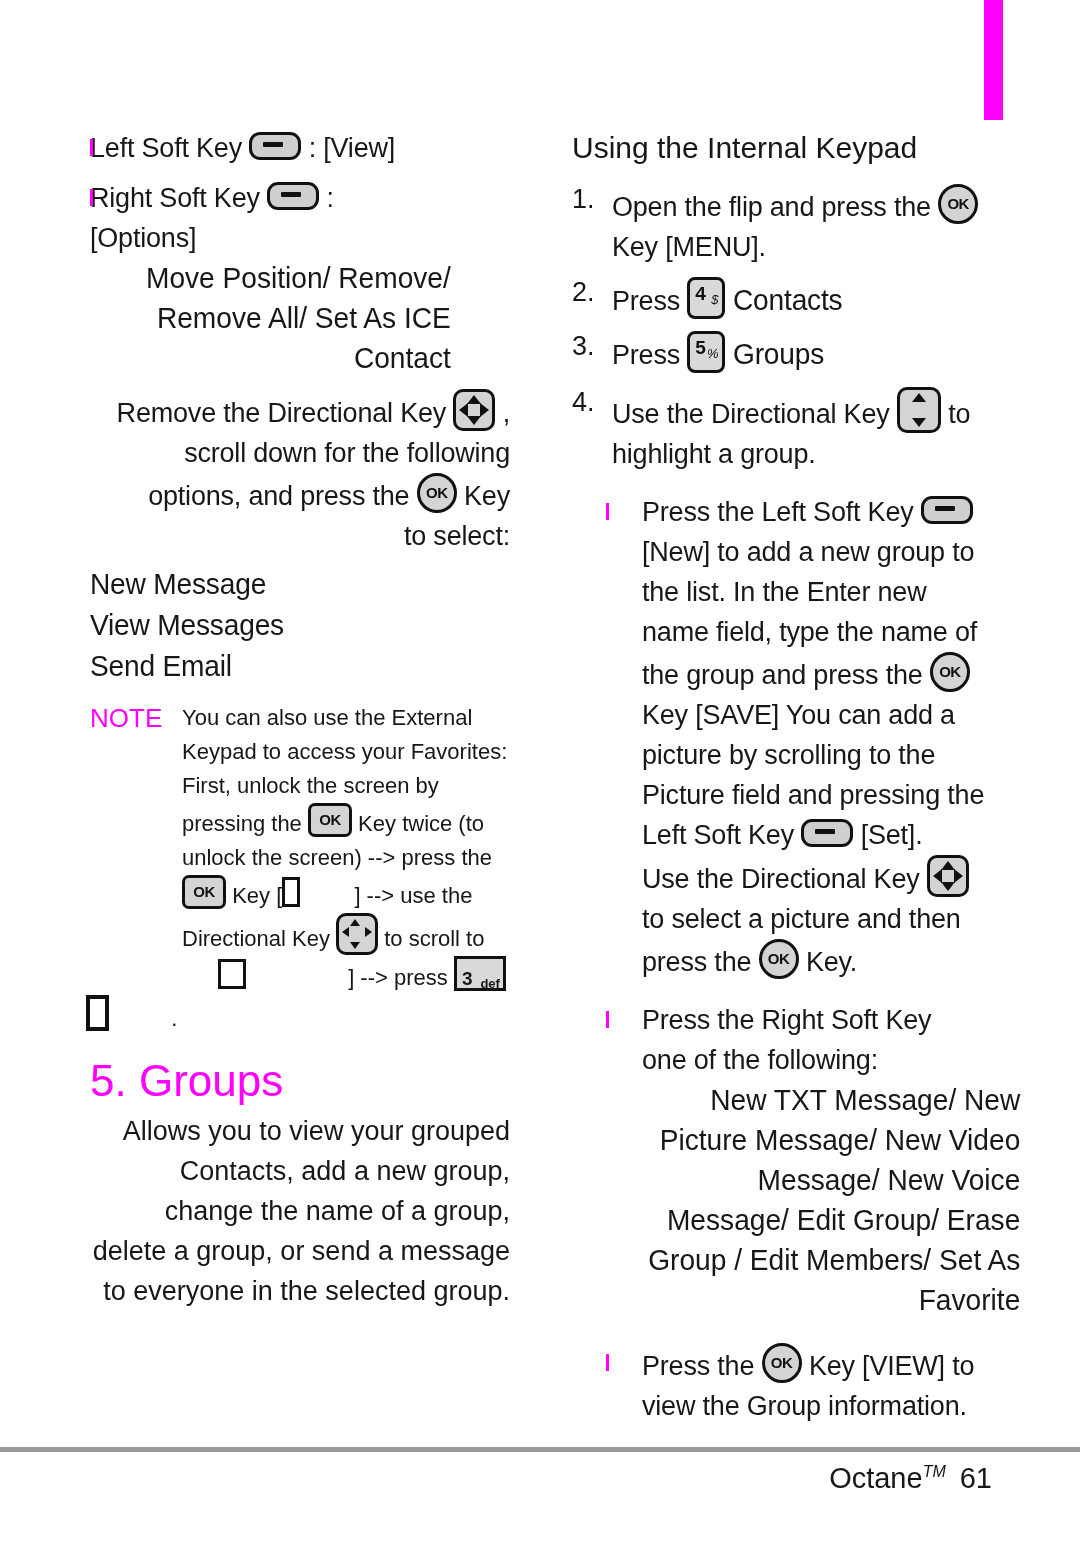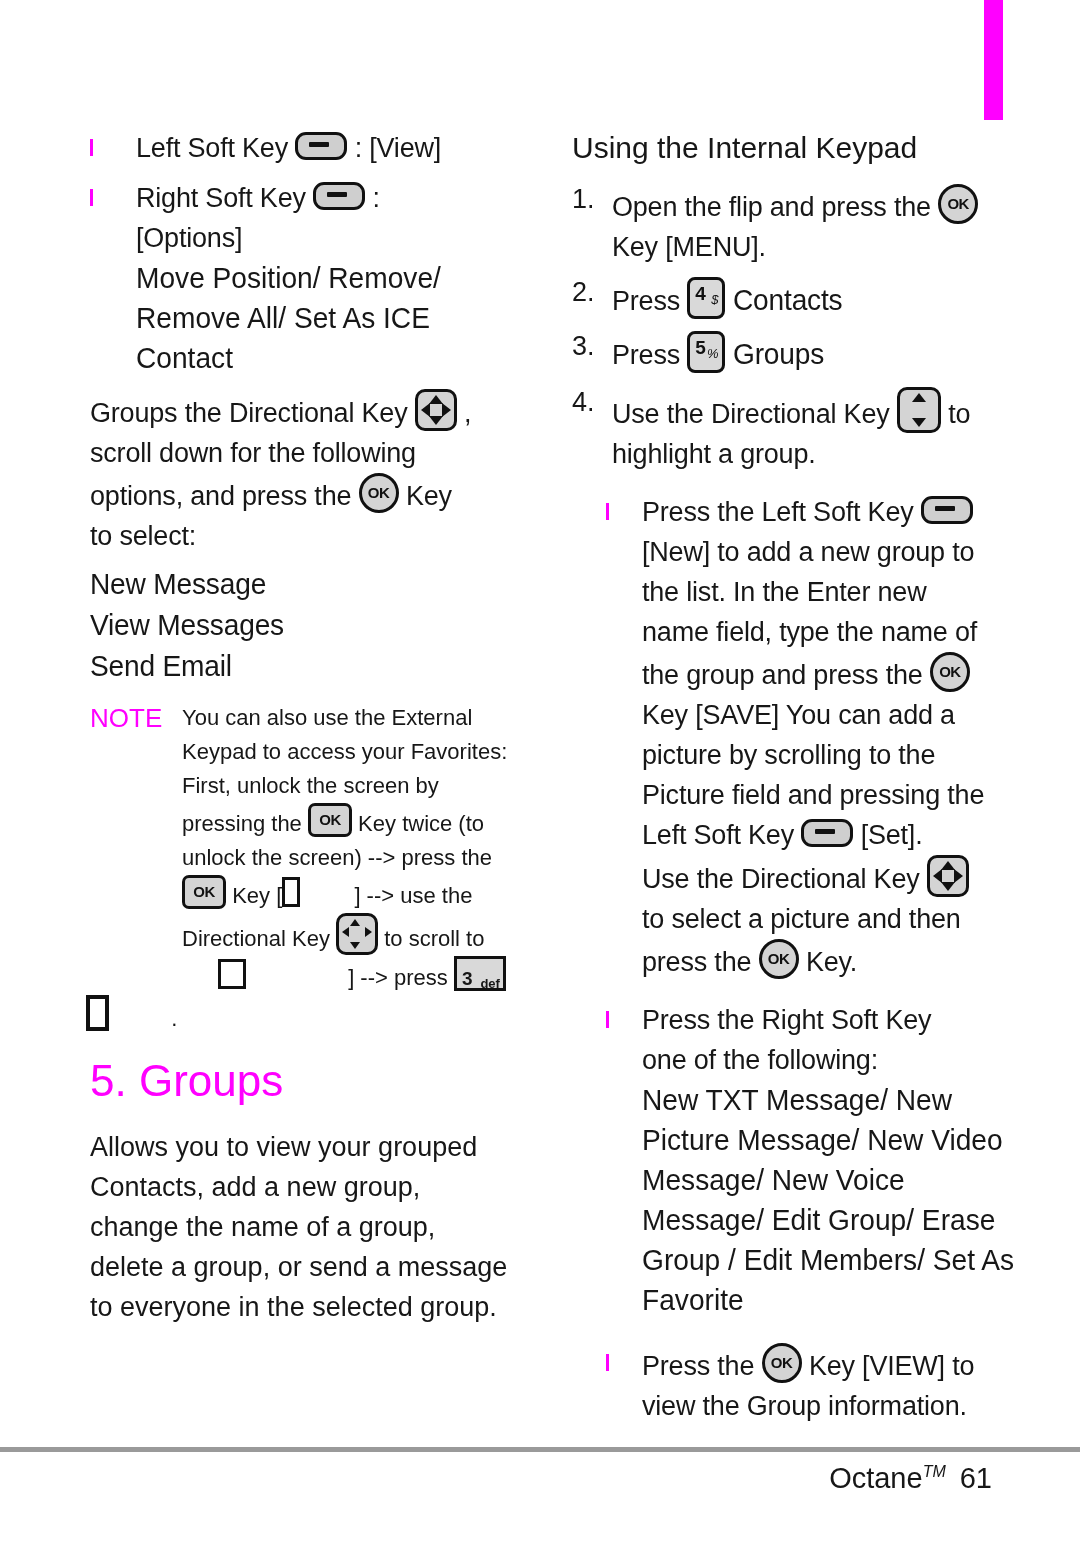--- a/index.html
+++ b/index.html
@@ -22,24 +22,24 @@
   
   .col{position:absolute;top:128px;}
   .col-left{left:90px;width:420px;}
   .col-right{left:572px;width:448px;}
 
   
   .ln{
     font-size:27px;line-height:40px;letter-spacing:-0.2px;
     white-space:nowrap;
   }
-  .wrapblk{font-size:27px;line-height:40px;}
-
-  
-  .bullet-row{position:relative;padding-left:46px;}
+  .wrapblk{font-size:27px;line-height:40px;text-align:right;}
+
+  
+  .bullet-row{position:relative;}
   .tick{
     position:absolute;left:0;top:11px;width:3px;height:17px;
     background:var(--accent,#ff00ff);
   }
 
   
   .h-sub{font-size:30px;line-height:40px;}
   .h-section{
     font-size:44px;line-height:52px;color:var(--accent,#ff00ff);
     font-family:"Liberation Sans",sans-serif;
@@ -177,21 +177,21 @@
         <span>:</span>
       </div>
       <div class="ln">[Options]</div>
       <div class="wrapblk" style="width:372px;">
         <span class="menu-name">Move Position/ Remove/ Remove All/ Set As ICE Contact</span>
       </div>
     </div>
 
     <div class="wrapblk" style="margin-top:10px;width:420px;">
       <div class="ln">
-        <span>Groups the Directional Key</span>
+        <span>Remove the Directional Key</span>
         <span class="ic ic-dir">
           <i class="up"></i><i class="dn"></i><i class="lf"></i><i class="rt"></i>
         </span>
         <span>,</span>
       </div>
       <div class="ln">scroll down for the following</div>
       <div class="ln">
         <span>options, and press the</span>
         <span class="ic ic-ok"><span>OK</span></span>
         <span>Key</span>
@@ -235,21 +235,21 @@
           <span class="ic ic-rect"><span class="d">3</span><span class="s">def</span></span>
         </div>
       </div>
       <div style="margin-left:-4px;">
         <span class="tofu big"></span>
         <span style="display:inline-block;width:56px;"></span><span>.</span>
       </div>
     </div>
 
     <div class="h-section" style="margin-top:19px;">5. Groups</div>
-    <div class="wrapblk" style="margin-top:20px;width:420px;">Allows you to view your grouped Contacts, add a new group, change the name of a group, delete a group, or send a message to everyone in the selected group.</div>
+    <div class="wrapblk" style="margin-top:4px;width:420px;">Allows you to view your grouped Contacts, add a new group, change the name of a group, delete a group, or send a message to everyone in the selected group.</div>
   </div>
 
   <div class="col col-right">
 
     <div class="h-sub">Using the Internal Keypad</div>
 
     <div class="bullet-row" style="padding-left:40px;margin-top:16px;">
       <span style="position:absolute;left:0;top:0;font-size:27px;">1.</span>
       <div class="ln">
         <span>Open the flip and press the</span>

